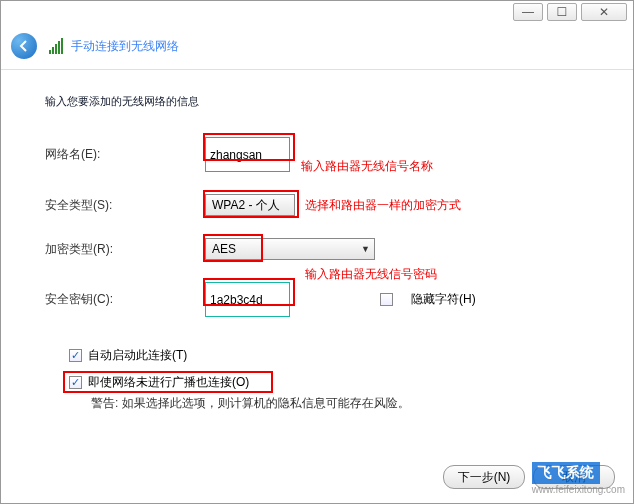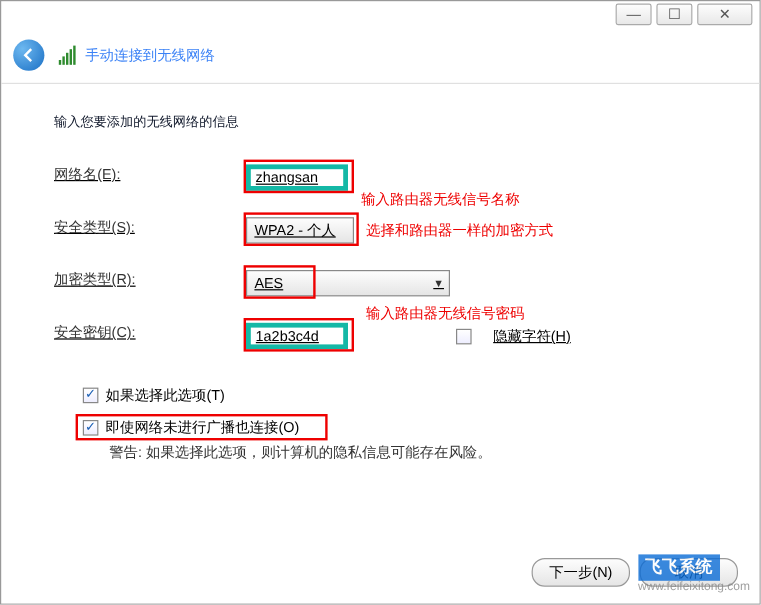--- a/index.html
+++ b/index.html
@@ -9,23 +9,23 @@
 .win-btn { width: 30px; height: 18px; border: 1px solid #aaa; border-radius: 2px; background: linear-gradient(#fdfdfd,#e8e8e8); display: flex; align-items: center; justify-content: center; color: #555; cursor: pointer; }
 .win-btn.close { width: 46px; }
 .header { display: flex; align-items: center; gap: 8px; padding: 4px 10px 10px 10px; border-bottom: 1px solid #e0e0e0; }
 .back-btn { width: 26px; height: 26px; border-radius: 50%; background: radial-gradient(circle at 30% 30%, #6db8f0, #1a6fc4); display: flex; align-items: center; justify-content: center; cursor: pointer; }
 .back-btn svg { fill: #fff; }
 .wifi-icon { display: flex; align-items: flex-end; gap: 1px; margin-left: 4px; }
 .wifi-bar { width: 2px; background: #2e8b2e; }
 .header-title { font-size: 12px; color: #3b82f6; }
 .content { padding: 24px 40px 10px 44px; }
 .page-title { color: #0f172a; font-size: 11px; margin-bottom: 28px; }
-.form-row { display: flex; margin-bottom: 22px; position: relative; text-decoration: underline; }
+.form-row { display: flex; align-items: center; margin-bottom: 22px; position: relative; }
 .form-label { width: 160px; color: #333; }
-.text-input { width: 85px; height: 22px; border: 4px solid #14b8a6; padding: 2px 4px; font-size: 12px; font-family: inherit; }
+.text-input { width: 85px; height: 35px; border: 1px solid #14b8a6; padding: 2px 4px; font-size: 12px; font-family: inherit; }
 .dropdown { width: 170px; height: 22px; border: 1px solid #888; background: linear-gradient(#fdfdfd,#e5e5e5); display: flex; align-items: center; justify-content: space-between; padding: 0 4px 0 6px; cursor: pointer; }
 .dropdown.wide { width: 170px; }
 .dropdown-arrow { font-size: 9px; color: #333; }
 .redbox { position: absolute; border: 2px solid #e00; pointer-events: none; }
 .annotation { color: #e00; font-size: 12px; position: absolute; white-space: nowrap; }
 .hide-chars { display: flex; align-items: center; gap: 18px; margin-left: 18px; }
 .checkbox-row { display: flex; align-items: center; gap: 6px; margin-left: 24px; margin-bottom: 10px; }
 .checkbox { width: 13px; height: 13px; border: 1px solid #888; background: linear-gradient(#fff,#eef); display: flex; align-items: center; justify-content: center; cursor: pointer; }
 .checkbox.checked::after { content: "✓"; color: #1a5fb4; font-size: 11px; line-height: 1; }
 .warning { margin-left: 46px; margin-top: 2px; color: #333; font-size: 12px; }
@@ -104,21 +104,21 @@
       <div class="hide-chars" style="margin-left:90px;">
         <div class="checkbox"></div>
         <span>隐藏字符(H)</span>
       </div>
     </div>
 
     <div style="height:8px;"></div>
 
     <div class="checkbox-row">
       <div class="checkbox checked"></div>
-      <span>如果选择此选项(T)</span>
+      <span>自动启动此连接(T)</span>
     </div>
 
     <div class="checkbox-row" style="position:relative; margin-bottom:4px;">
       <div class="checkbox checked"></div>
       <span>即使网络未进行广播也连接(O)</span>
       <div class="redbox" style="left:-6px; top:-3px; width:210px; height:22px;"></div>
     </div>
 
     <div class="warning">警告: 如果选择此选项，则计算机的隐私信息可能存在风险。</div>
   </div>

